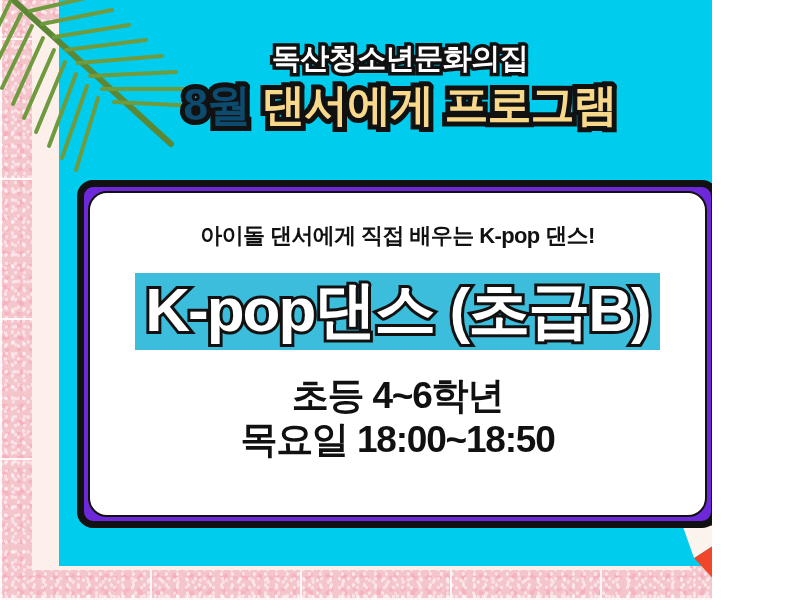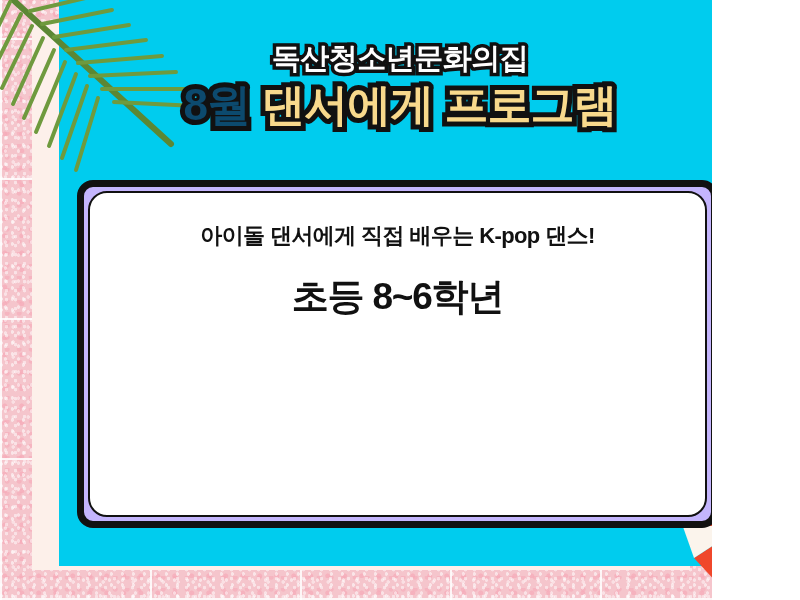--- a/index.html
+++ b/index.html
@@ -134,21 +134,21 @@
   .seg-month { color: #0c4a6e; }
   .seg-rest  { color: #f8d98c; }
 
   
   .card-outer {
     position: absolute;
     left: 77px;
     top: 180px;
     width: 641px;
     height: 348px;
-    background: #c4b5fd;
+    background: #6d28d9;
     border: 7px solid #111111;
     border-radius: 16px;
     box-sizing: border-box;
   }
   .card-inner {
     position: absolute;
     inset: 4px;
     border: 2px solid #111111;
     border-radius: 19px;
     background: #ffffff;
@@ -263,21 +263,25 @@
     <div class="prog-line">
       <span class="seg seg-month">8월</span><span class="seg seg-rest">&nbsp;</span><span class="seg seg-rest">댄서에게 프로그램</span>
     </div>
   </div>
 
   <div class="card-outer">
     <div class="card-inner">
 
       <div class="card-tagline">아이돌 댄서에게 직접 배우는 K-pop 댄스!</div>
 
+      <div class="card-title-wrap">
+        <div class="card-title">K-pop댄스 (초급B)</div>
+      </div>
 
       <div class="card-detail">
-        <div class="detail-line">초등 8~6학년</div>
+        <div class="detail-line">초등 4~6학년</div>
+        <div class="detail-line">목요일 18:00~18:50</div>
       </div>
 
     </div>
   </div>
 
 </div>
 
 </body></html>

